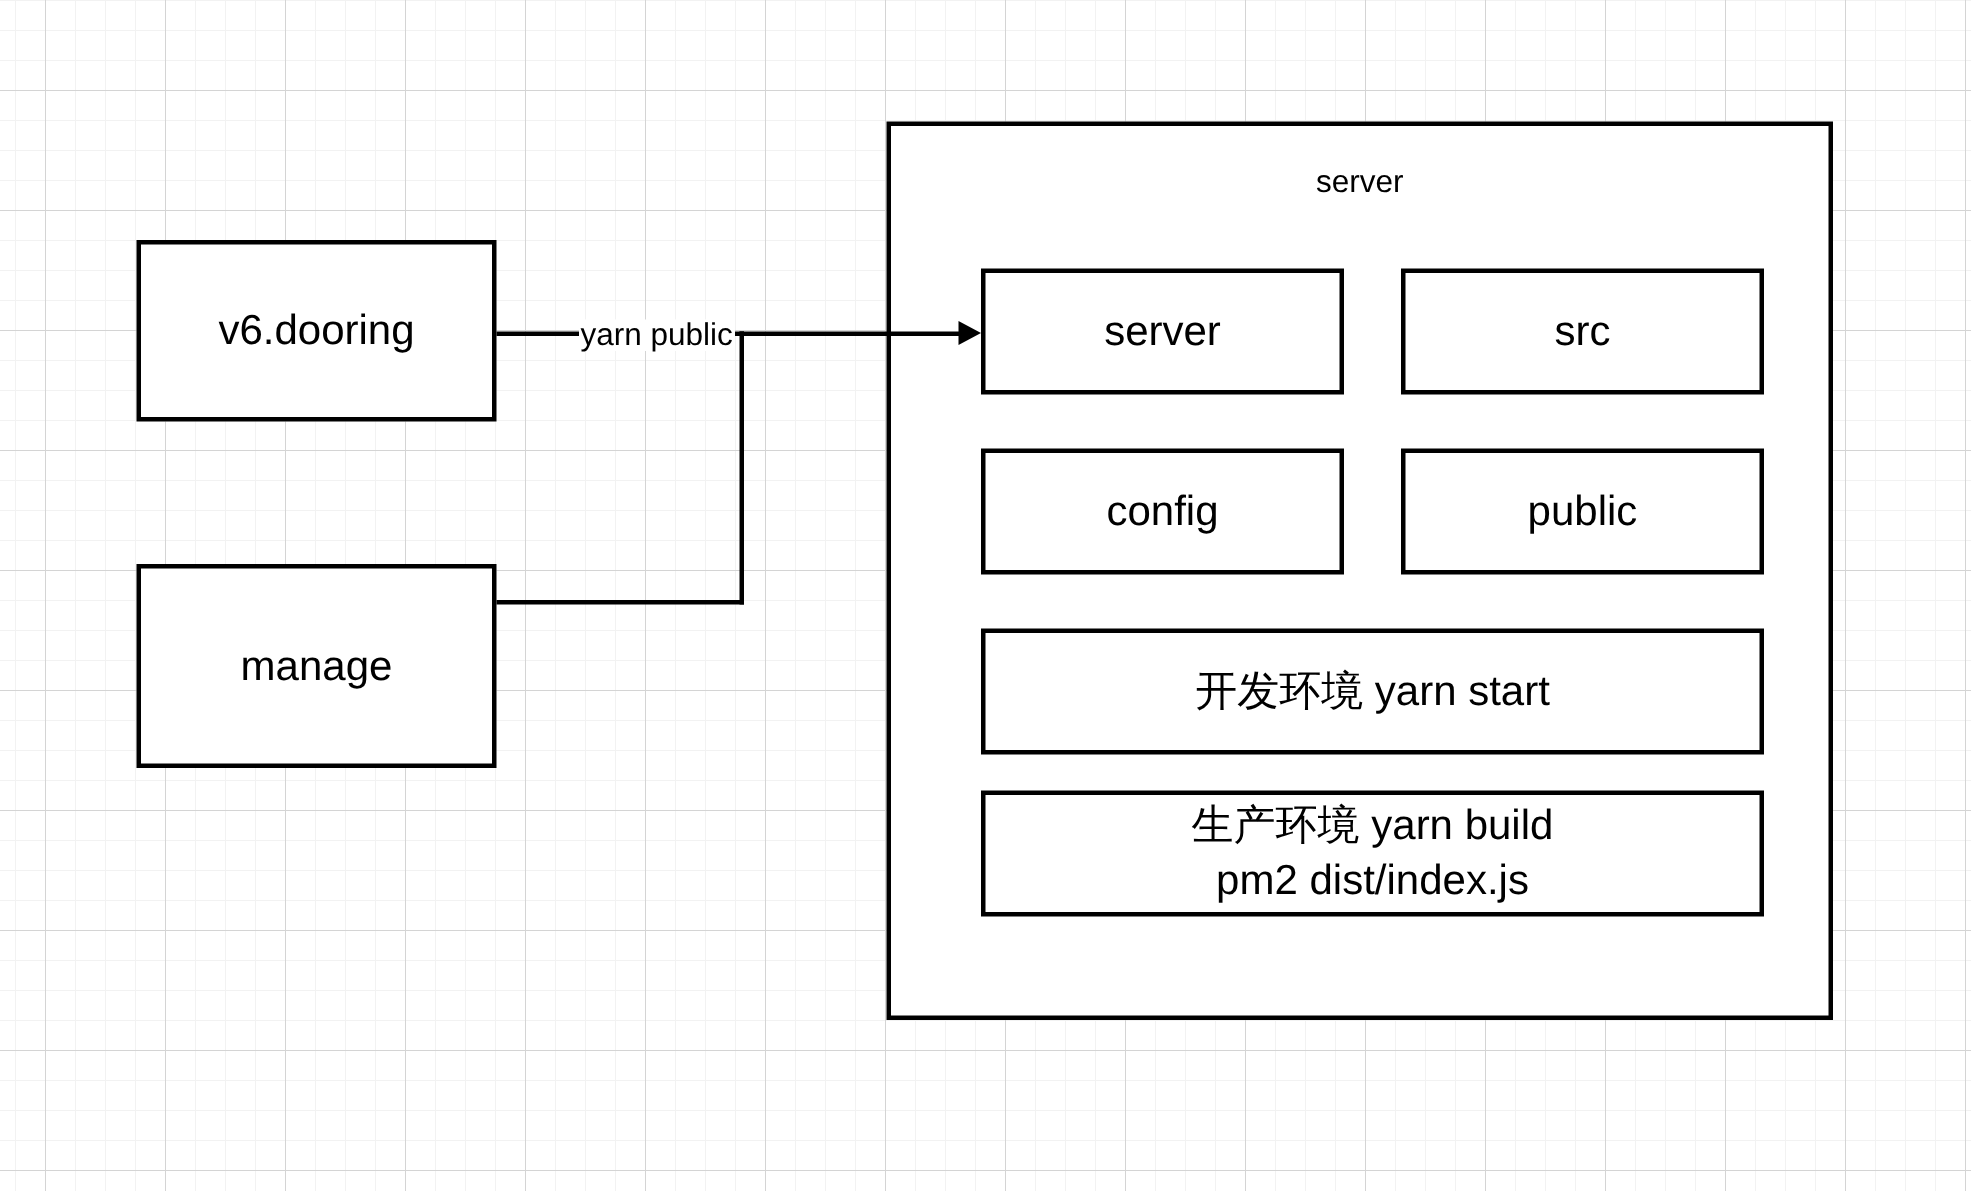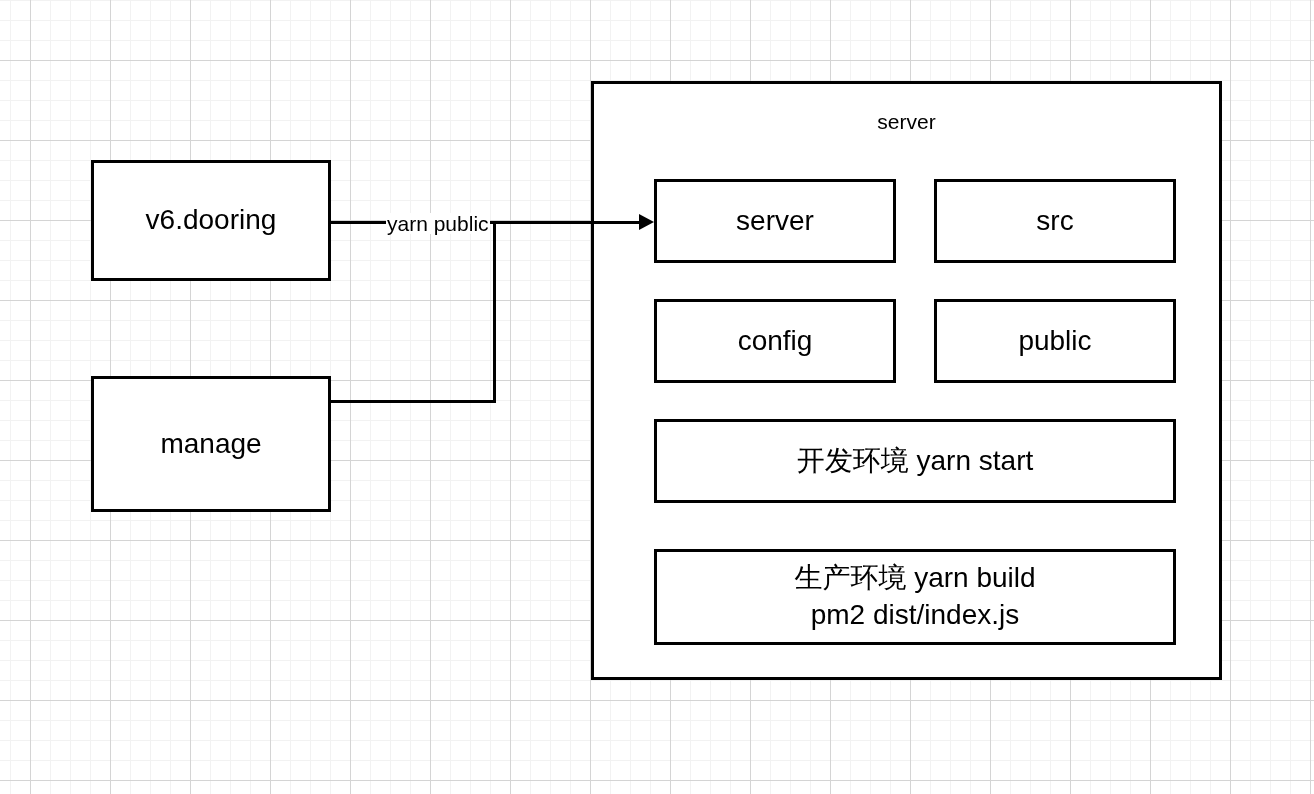--- a/index.html
+++ b/index.html
@@ -128,18 +128,18 @@
   </div>
 
   <div class="node" style="left:654px; top:419px; width:522px; height:84px;">
     <span>开发环境 yarn start</span>
   </div>
 
   <div class="node" style="left:934px; top:299px; width:242px; height:84px;">
     <span>public</span>
   </div>
 
-  <div class="node multiline" style="left:654px; top:549px; width:522px; height:96px;">
+  <div class="node multiline" style="left:654px; top:527px; width:522px; height:84px;">
     <span class="multiline">生产环境 yarn build
 pm2 dist/index.js</span>
   </div>
 
 </div>
 
 </body></html>

